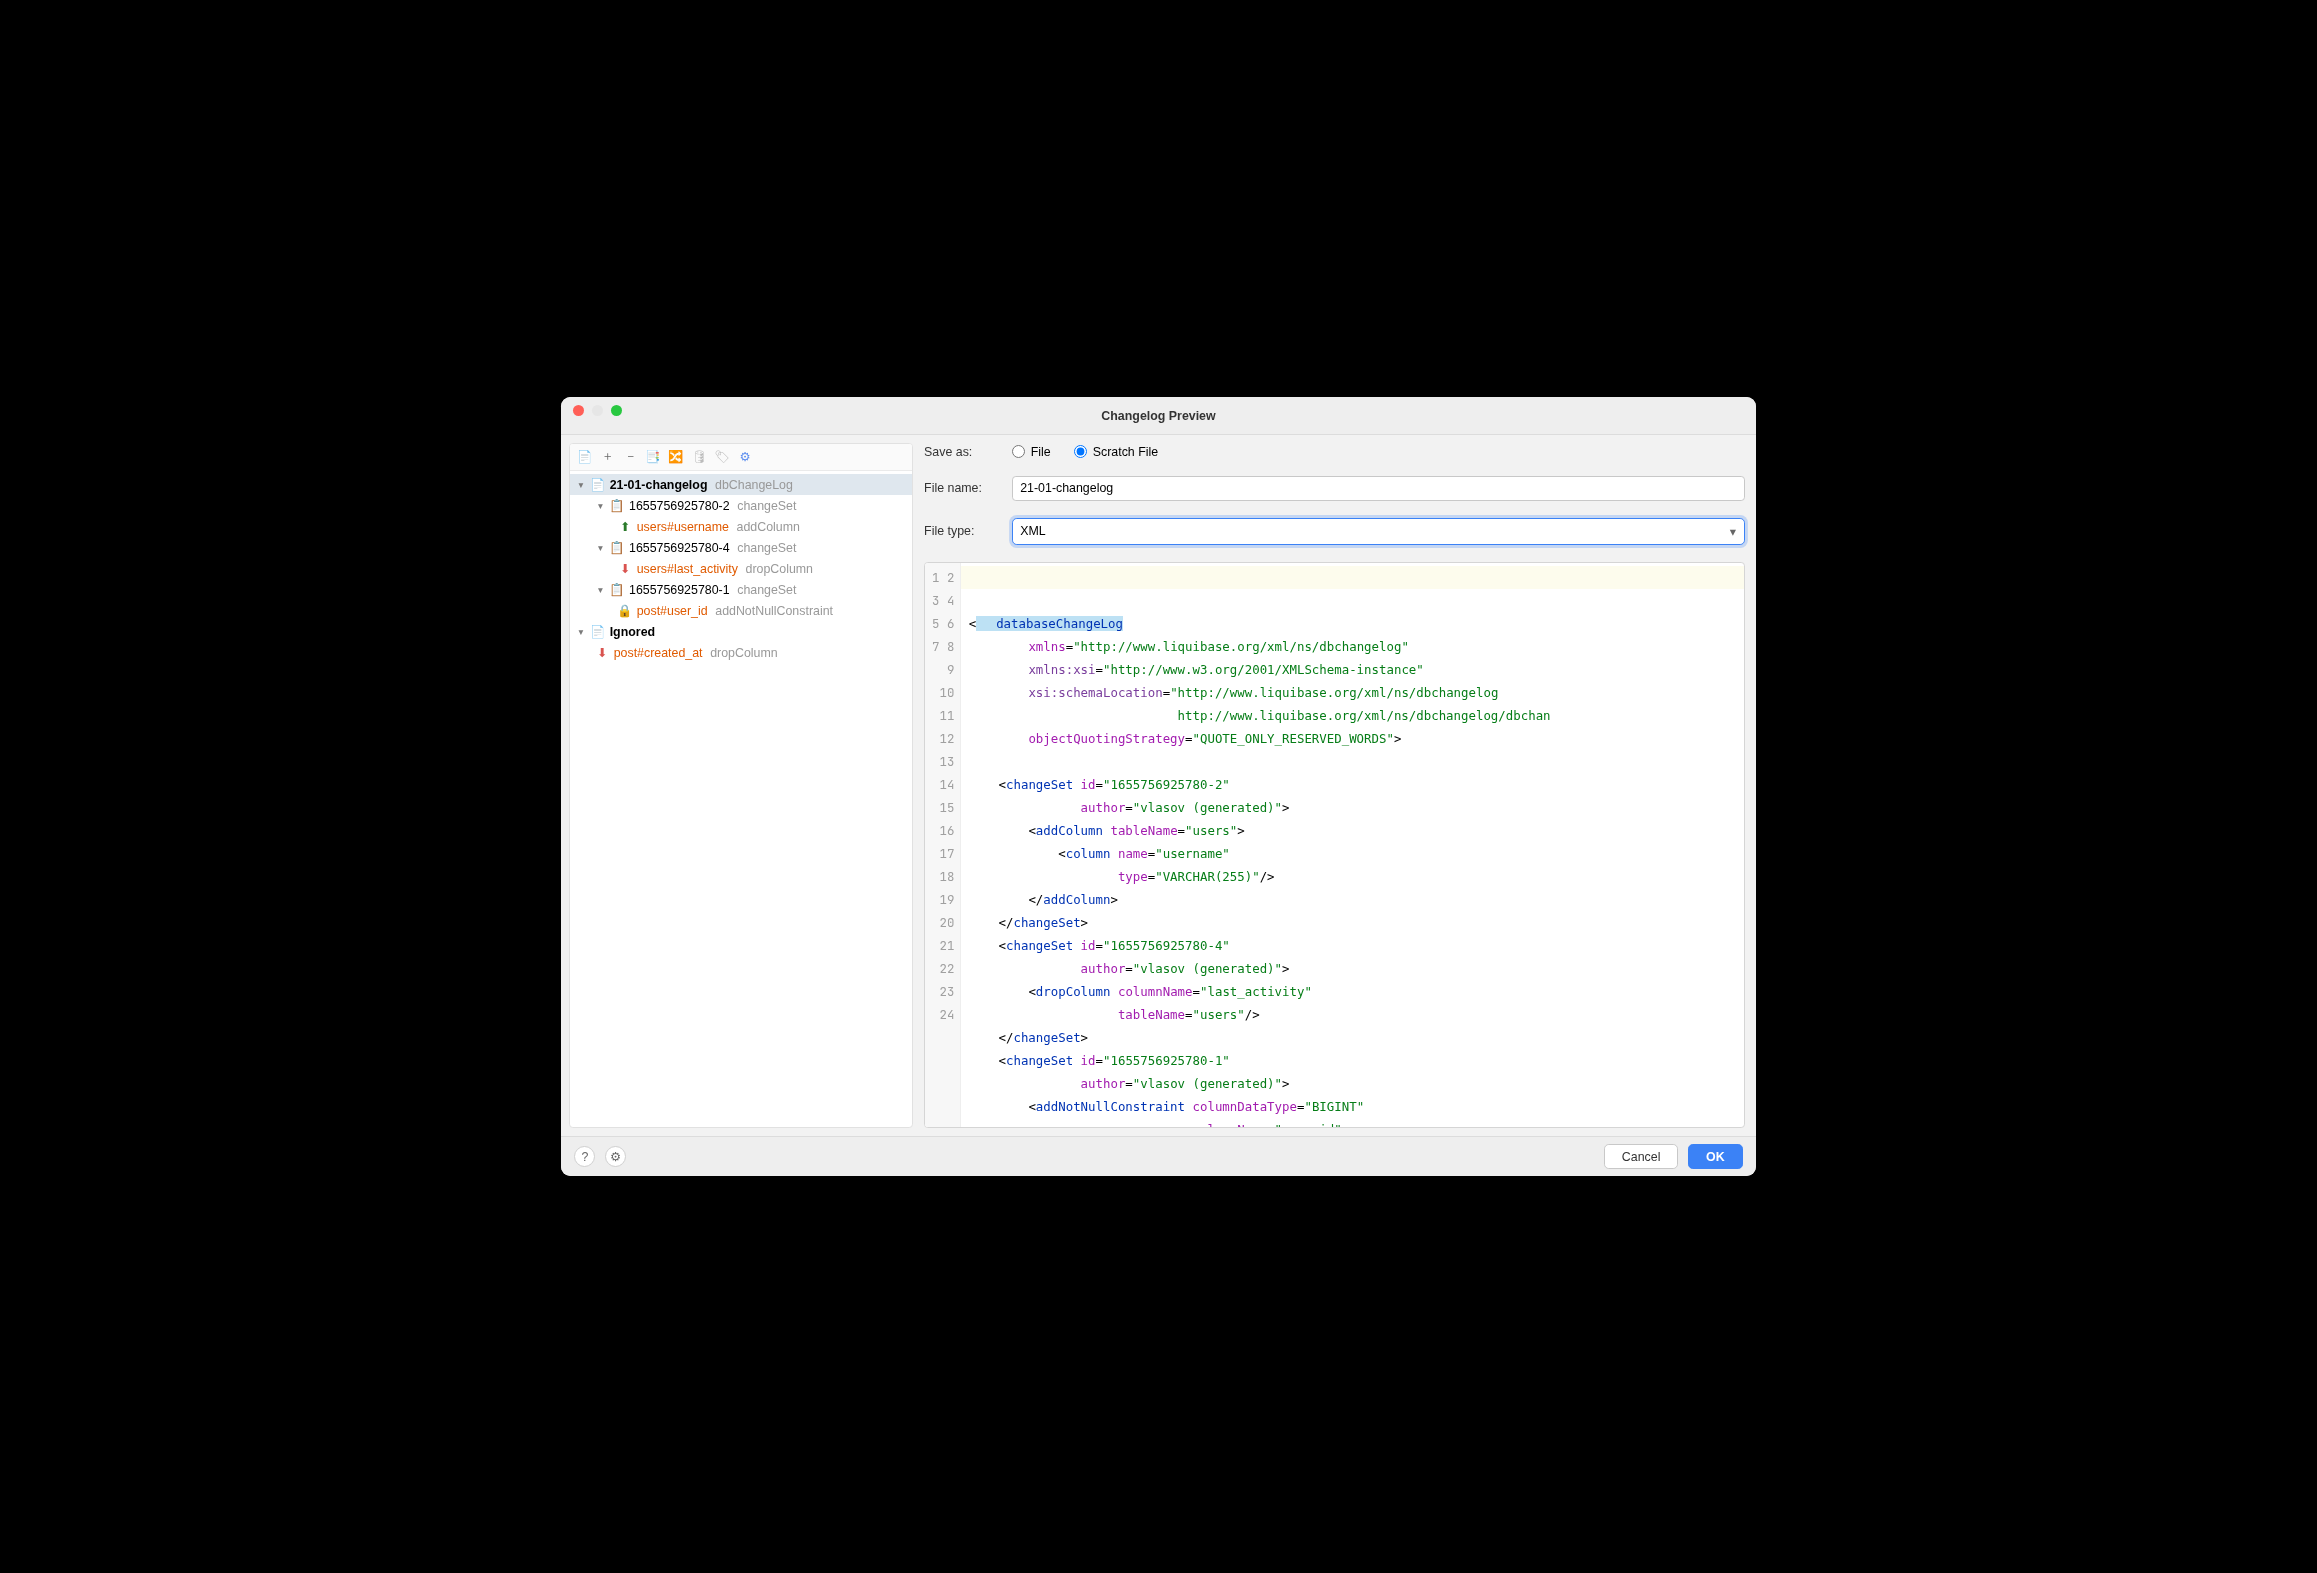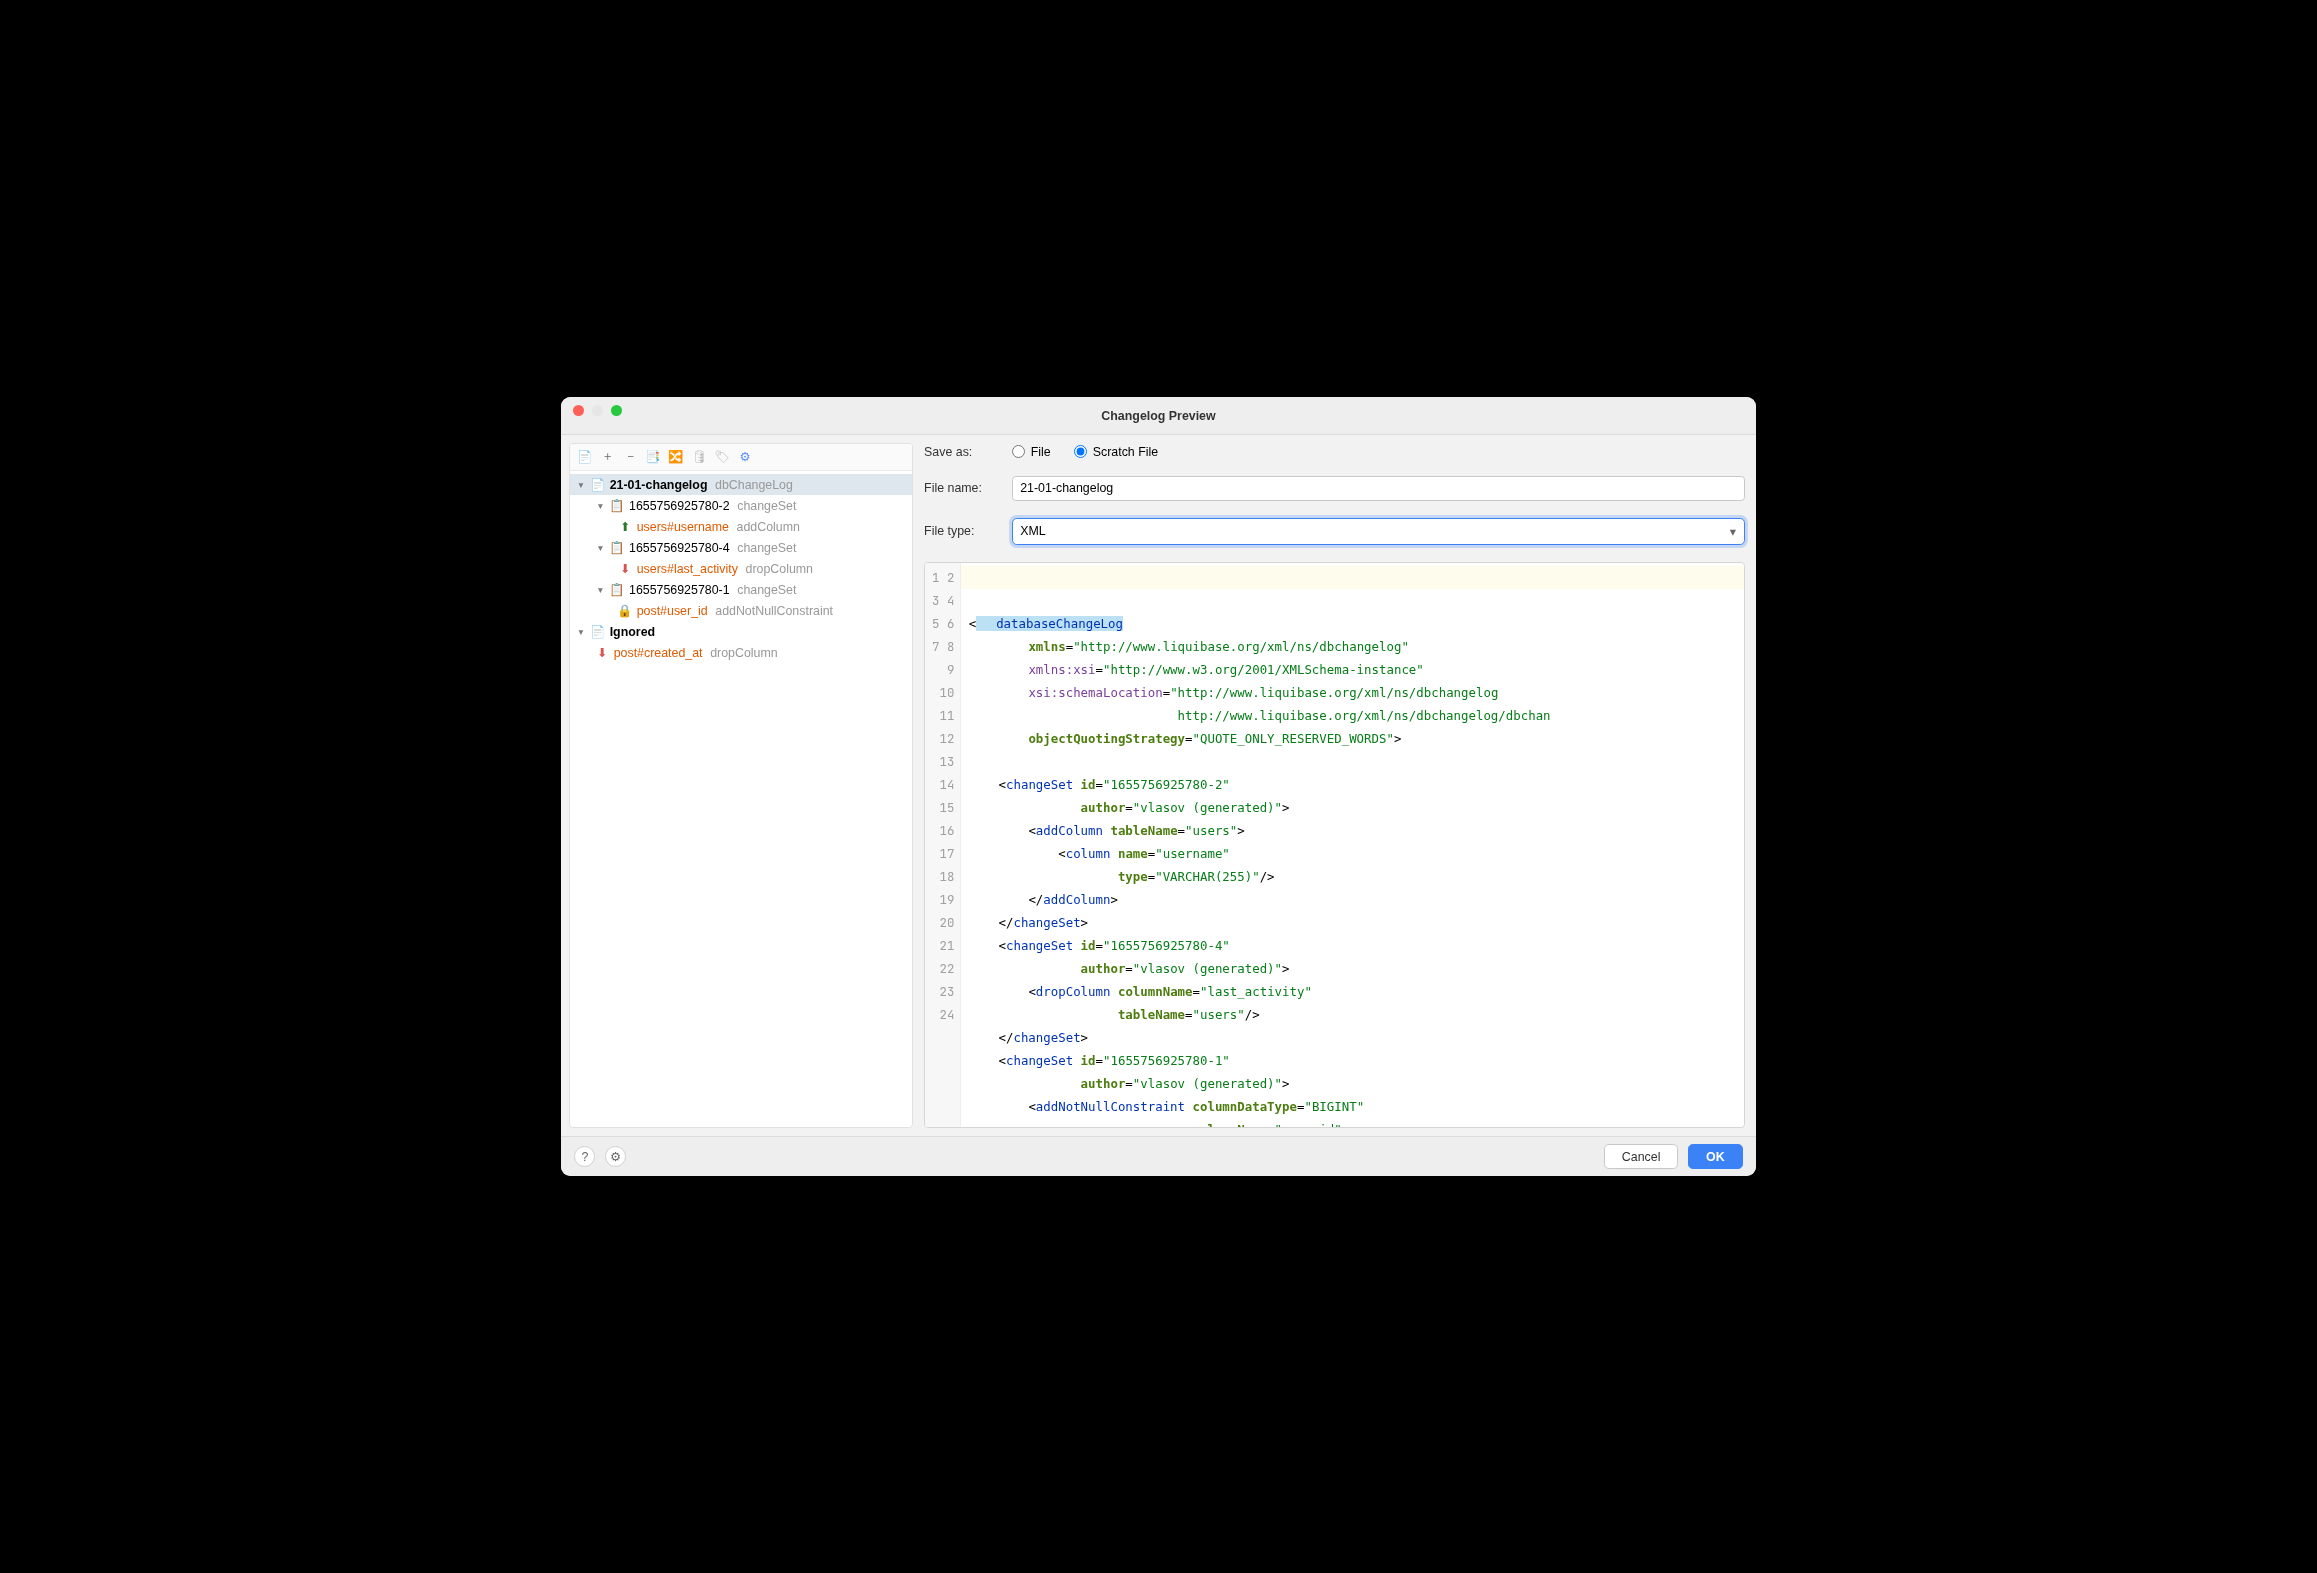--- a/index.html
+++ b/index.html
@@ -126,21 +126,21 @@
   .code {
     flex:1; overflow:auto; padding:3.8px 0 3.8px 7.6px;
     font-family: "JetBrains Mono", Menlo, Consolas, monospace; font-size:12.4px; line-height:23px;
     white-space: pre; color:#333;
     position: relative;
   }
   .code .hl-line1 { position:absolute; top:3.8px; left:0; right:0; height:23px; background:#fdfced; z-index:0;}
   .code pre { position:relative; z-index:1; margin:0;}
   .sel { background:#bde1f4;padding-left:20px; }   
   .tag { color:#0033b3; }
-  .attr{ color:#4d7c0f;font-weight:bold; }
+  .attr{ color:#a21caf; }
   .attr2{ color:#7a3e9d; } 
   .str { color:#067d17; }
   .op  { color:#000; }
   
   .footer {
     height:40px; display:flex; align-items:center; justify-content:space-between; padding:0 13.4px;
     border-top:1px solid #dcdcdc; background:#eeeeee;
   }
   .footer-left { display:flex; gap:9.6px; }
   .fbtn {

